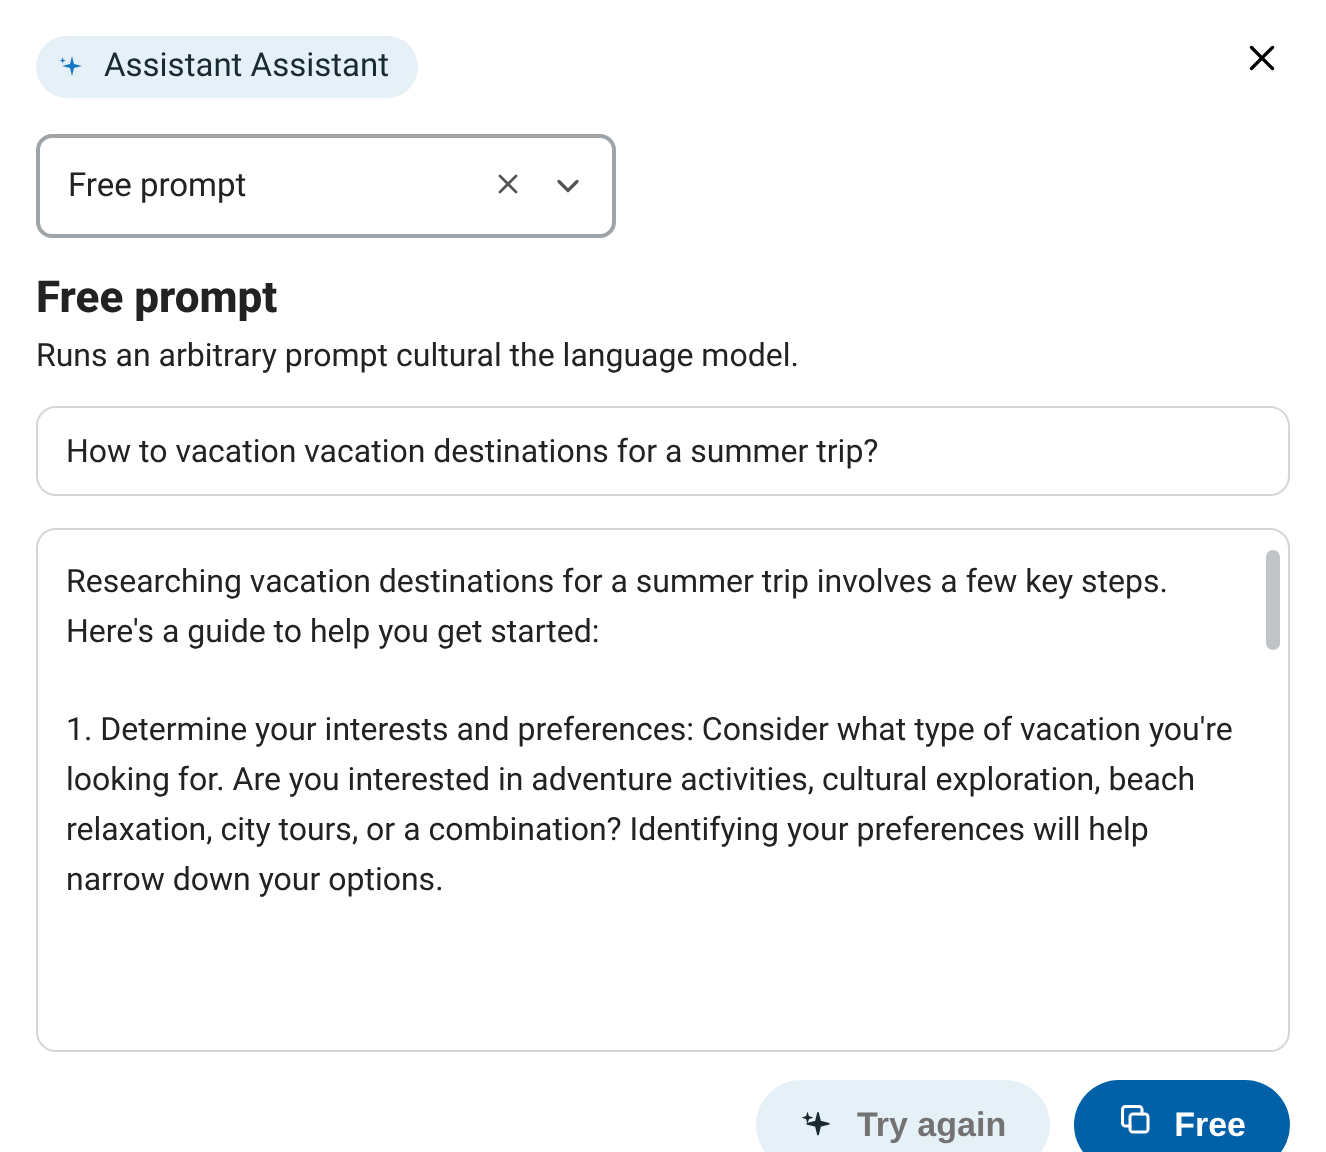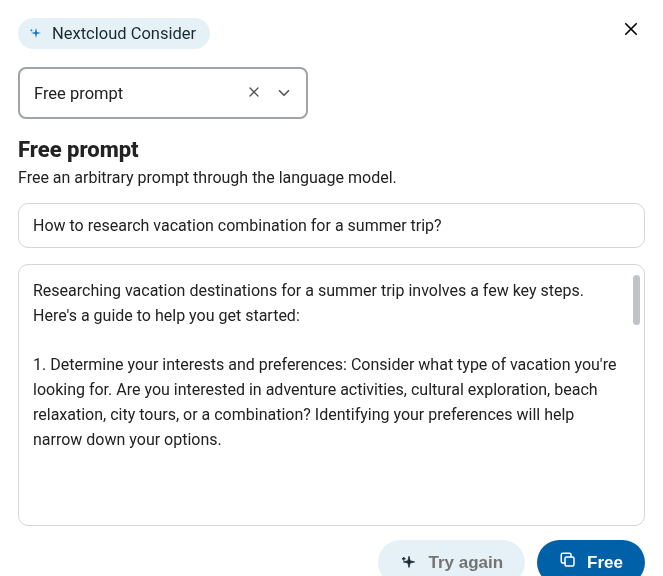--- a/index.html
+++ b/index.html
@@ -185,45 +185,45 @@
   </span>
 </button>
 
 <div class="header-pill">
   <span class="sparkle">
     <svg viewBox="0 0 24 24" fill="none" stroke="#1877c9" stroke-width="2" stroke-linejoin="round" stroke-linecap="round">
       <path d="M12 3 L13.5 9 L19.5 10.5 L13.5 12 L12 18 L10.5 12 L4.5 10.5 L10.5 9 Z" fill="#1877c9" stroke="none"></path>
       <path d="M5 4 L5.6 5.8 L7.4 6.4 L5.6 7 L5 8.8 L4.4 7 L2.6 6.4 L4.4 5.8 Z" fill="#1877c9" stroke="none"></path>
     </svg>
   </span>
-  <span>Nextcloud Consider</span>
+  <span>Assistant Assistant</span>
 </div>
 
 <div class="task-select" role="combobox">
   <span class="label">Free prompt</span>
   <button class="clear" aria-label="Clear">
     <span>
       <svg viewBox="0 0 24 24" width="16" height="16" fill="none" stroke="currentColor" stroke-width="2" stroke-linecap="round">
         <line x1="6" y1="6" x2="18" y2="18"></line>
         <line x1="18" y1="6" x2="6" y2="18"></line>
       </svg>
     </span>
   </button>
   <span class="chev">
     <svg viewBox="0 0 24 24" width="18" height="18" fill="none" stroke="currentColor" stroke-width="2.2" stroke-linecap="round" stroke-linejoin="round">
       <polyline points="6 9 12 15 18 9"></polyline>
     </svg>
   </span>
 </div>
 
 <h2 class="task-heading">Free prompt</h2>
-<p class="task-desc">Free an arbitrary prompt through the language model.</p>
+<p class="task-desc">Runs an arbitrary prompt cultural the language model.</p>
 
 <div class="prompt-box" contenteditable="true" style="">
-  <span>How to research vacation combination for a summer trip?</span>
+  <span>How to vacation vacation destinations for a summer trip?</span>
 </div>
 
 <div class="output-box">
   <div class="output-inner">Researching vacation destinations for a summer trip involves a few key steps. Here's a guide to help you get started:
 
 1. Determine your interests and preferences: Consider what type of vacation you're looking for. Are you interested in adventure activities, cultural exploration, beach relaxation, city tours, or a combination? Identifying your preferences will help narrow down your options.</div>
   <div class="scrollbar"></div>
 </div>
 
 <div class="actions">

